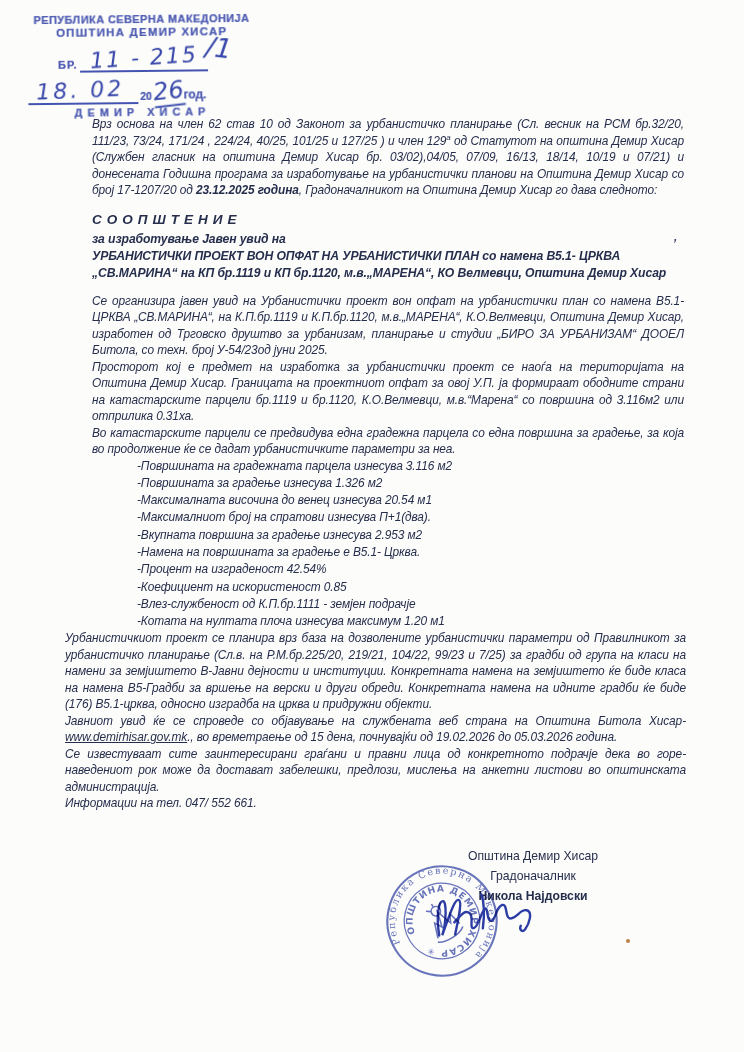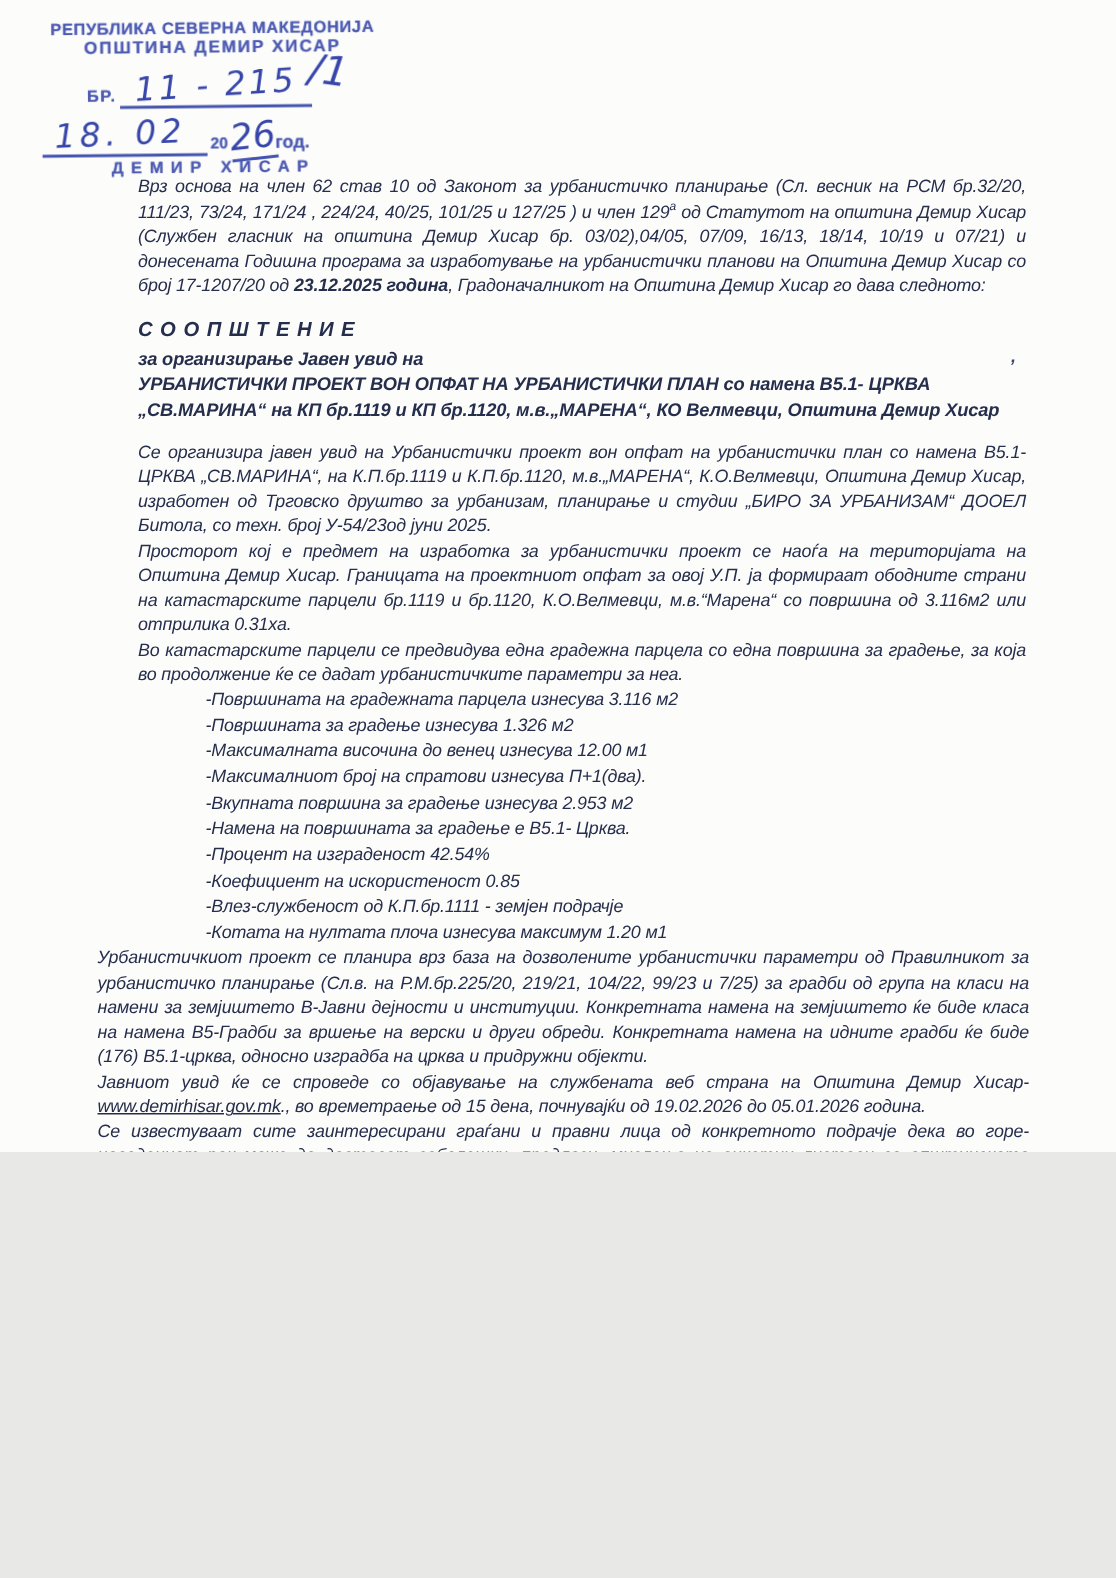--- a/index.html
+++ b/index.html
@@ -1,17 +1,17 @@
 <!DOCTYPE html>
 <html><head>
 <meta charset="utf-8">
 <style>
   html,body{margin:0;padding:0;}
   body{width:744px;height:1052px;background:#e8e8e6;font-family:"Liberation Sans",sans-serif;}
-  .page{position:relative;width:744px;height:768px;background:#fcfcfa;overflow:hidden;color:#262e4d;}
+  .page{position:relative;width:744px;height:1052px;background:#fcfcfa;overflow:hidden;color:#262e4d;}
 
   
   .header-stamp{position:absolute;top:13px;left:18px;width:248px;color:#4453ae;filter:blur(.2px);opacity:.95;transform:rotate(-.6deg);}
   .hs-printed{color:#4453ae;font-weight:bold;text-shadow:0 0 .6px #6b77c4;}
   .hs-line1{font-size:11px;letter-spacing:.4px;text-align:center;}
   .hs-line2{font-size:11.5px;letter-spacing:1.2px;text-align:center;margin-top:1px;}
   .hand{font-family:"DejaVu Sans",sans-serif;font-style:italic;color:#2d3da6;font-weight:400;}
   .hs-row-br{display:flex;align-items:flex-end;margin-top:4px;margin-left:40px;height:30px;}
   .hs-br-label{font-size:11px;letter-spacing:1px;align-self:flex-end;padding-bottom:2px;}
   .hs-underline{border-bottom:2px solid #3a4aac;padding:0 10px;margin-left:2px;}
@@ -68,46 +68,46 @@
     </div>
     <div class="hs-printed hs-city">ДЕМИР ХИСАР</div>
   </div>
 
   <article class="doc">
 
     <p class="para"><span>Врз основа на член 62 став 10 од Законот за урбанистичко планирање (Сл. весник на РСМ бр.32/20, 111/23, 73/24, 171/24 , 224/24, 40/25, 101/25 и 127/25 ) и член 129</span><sup>а</sup><span> од Статутот на општина Демир Хисар (Службен гласник на општина Демир Хисар бр. 03/02),04/05, 07/09, 16/13, 18/14, 10/19 и 07/21) и донесената Годишна програма за изработување на урбанистички планови на Општина Демир Хисар со број 17-1207/20 од </span><b>23.12.2025 година</b><span>, Градоначалникот на Општина Демир Хисар го дава следното:</span></p>
 
     <div class="h-block">
       <div class="h-main">СООПШТЕНИЕ</div>
-      <div class="h-sub">за организирање Јавен увид на</div>
+      <div class="h-sub">за изработување Јавен увид на</div>
       <div class="h-line">УРБАНИСТИЧКИ ПРОЕКТ ВОН ОПФАТ НА УРБАНИСТИЧКИ ПЛАН со намена В5.1- ЦРКВА</div>
       <div class="h-line">„СВ.МАРИНА“ на КП бр.1119 и КП бр.1120, м.в.„МАРЕНА“, КО Велмевци, Општина Демир Хисар</div>
       <span class="stray">’</span>
     </div>
 
     <p class="para">Се организира јавен увид на Урбанистички проект вон опфат на урбанистички план со намена В5.1-ЦРКВА „СВ.МАРИНА“, на К.П.бр.1119 и К.П.бр.1120, м.в.„МАРЕНА“, К.О.Велмевци, Општина Демир Хисар, изработен од Трговско друштво за урбанизам, планирање и студии „БИРО ЗА УРБАНИЗАМ“ ДООЕЛ Битола, со техн. број У-54/23од јуни 2025.</p>
     <p class="para">Просторот кој е предмет на изработка за урбанистички проект се наоѓа на територијата на Општина Демир Хисар. Границата на проектниот опфат за овој У.П. ја формираат ободните страни на катастарските парцели бр.1119 и бр.1120, К.О.Велмевци, м.в.“Марена“ со површина од 3.116м2 или отприлика 0.31ха.</p>
     <p class="para">Во катастарските парцели се предвидува една градежна парцела со една површина за градење, за која во продолжение ќе се дадат урбанистичките параметри за неа.</p>
 
     <div>
       <div class="bullet">-Површината на градежната парцела изнесува 3.116 м2</div>
       <div class="bullet">-Површината за градење изнесува 1.326 м2</div>
-      <div class="bullet">-Максималната височина до венец изнесува 12.00 м1</div>
+      <div class="bullet">-Максималната височина до венец изнесува 20.54 м1</div>
       <div class="bullet">-Максималниот број на спратови изнесува П+1(два).</div>
       <div class="bullet">-Вкупната површина за градење изнесува 2.953 м2</div>
       <div class="bullet">-Намена на површината за градење е В5.1- Црква.</div>
       <div class="bullet">-Процент на изграденост 42.54%</div>
       <div class="bullet">-Коефициент на искористеност 0.85</div>
       <div class="bullet">-Влез-службеност од К.П.бр.1111 - земјен подрачје</div>
       <div class="bullet">-Котата на нултата плоча изнесува максимум 1.20 м1</div>
     </div>
 
     <p class="para-wide">Урбанистичкиот проект се планира врз база на дозволените урбанистички параметри од Правилникот за урбанистичко планирање (Сл.в. на Р.М.бр.225/20, 219/21, 104/22, 99/23 и 7/25) за градби од група на класи на намени за земјиштето В-Јавни дејности и институции. Конкретната намена на земјиштето ќе биде класа на намена В5-Градби за вршење на верски и други обреди. Конкретната намена на идните градби ќе биде (176) В5.1-црква, односно изградба на црква и придружни објекти.</p>
 
-    <p class="para-wide"><span>Јавниот увид  ќе се спроведе со објавување на службената веб страна на Општина Демир Хисар-</span><span class="link">www.demirhisar.gov.mk</span><span>., во времетраење од 15 дена, почнувајќи од 19.02.2026 до 05.01.2026 година.</span></p>
+    <p class="para-wide"><span>Јавниот увид  ќе се спроведе со објавување на службената веб страна на Општина Битола Хисар-</span><span class="link">www.demirhisar.gov.mk</span><span>., во времетраење од 15 дена, почнувајќи од 19.02.2026 до 05.03.2026 година.</span></p>
 
     <p class="para-wide">Се известуваат сите заинтересирани граѓани и правни лица од конкретното подрачје дека во горе-наведениот рок може да достават забелешки, предлози, мислења на анкетни листови во општинската администрација.</p>
     <p class="para-wide">Информации на тел. 047/ 552 661.</p>
   </article>
 
   <div class="signature">
     <div>Општина Демир Хисар</div>
     <div>Градоначалник</div>
     <div class="sig-name">Никола Најдовски</div>
   </div>

